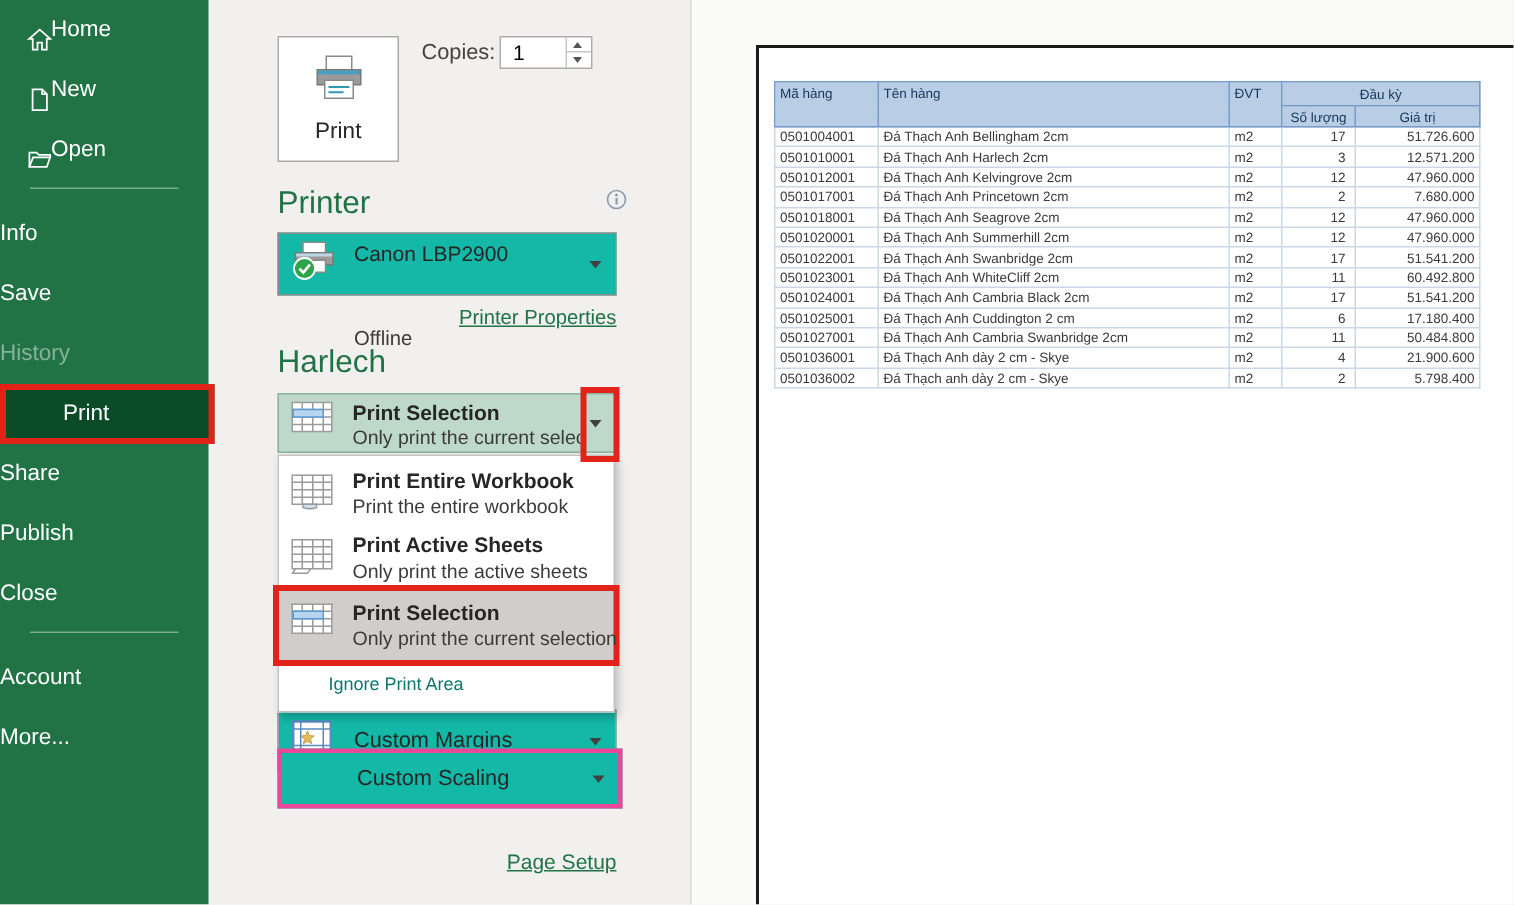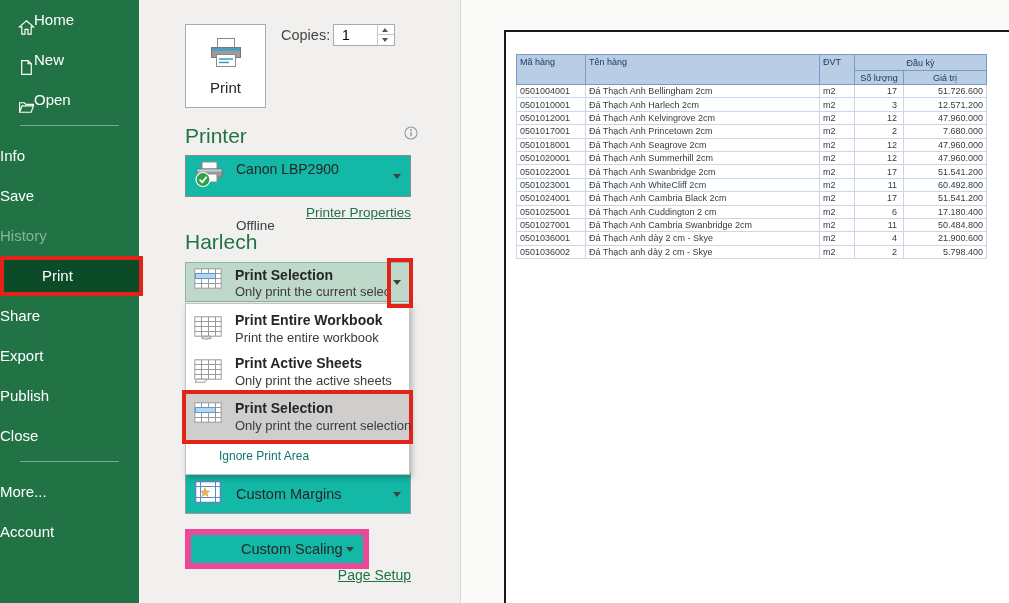--- a/index.html
+++ b/index.html
@@ -55,21 +55,21 @@
      box-shadow:2px 3px 6px rgba(0,0,0,.25); z-index:30; padding-top:4px; padding-bottom:5px; }
   .menu-item { position:relative; height:43px; cursor:pointer; }
   .menu-item .mi-ico { position:absolute; left:8px; top:8px; }
   .mi-title { position:absolute; left:49px; top:4px; font-size:14px; font-weight:700; color:#262626; white-space:nowrap; }
   .mi-sub { position:absolute; left:49px; top:22px; font-size:13px; color:#3b3b3b; white-space:nowrap; }
   .menu-item.sel { background:#d0cecd; height:46px; box-shadow:0 0 0 4px #e2231a; z-index:2; }
   .menu-item.sel .mi-title{ top:6px; } .menu-item.sel .mi-sub{ top:24px; }
   .menu-disabled-item { height:24px; line-height:22px; padding-left:33px; font-size:12px; color:#0f766e; margin-top:5px; }
 
   .margins-combo { left:46px; top:473px; width:226px; height:41px; border:1px solid #9b9b9b;text-decoration:underline; }
-  .scaling-combo { left:46px; top:529px; width:184px; height:40px; border:6px solid #ec4899; }
+  .scaling-combo { left:46px; top:499px; width:230px; height:40px; border:3px solid #ec4899; }
   .combo-text { position:absolute; left:50px; top:50%; transform:translateY(-50%); font-size:14.5px; color:#262626; }
 
   
   .preview { position:absolute; left:460px; top:0; width:549px; height:603px; background:#fafaf9; }
   .v-divider { position:absolute; left:0; top:0; width:1px; height:603px; background:#dad8d6; }
   .page { position:absolute; left:44px; top:30px; width:506px; height:573px; background:#fff;
      border-left:2px solid #1a1a1a; border-top:2px solid #1a1a1a; }
   .sheet-table { position:absolute; left:10px; top:22px; border-collapse:collapse; table-layout:fixed;
      font-family:"Liberation Sans",sans-serif; font-size:9px; color:#3a3a3a; }
   .sheet-table th { background:#b9cde4; color:#17375d; font-weight:400; border:1px solid #769ac9; padding:0 3px; font-size:9px; }
@@ -108,28 +108,27 @@
     </span>
     <span>Open</span>
   </div>
   <div class="side-divider"></div>
   <div id="side-mid">
       <div class="side-item">Info</div>
       <div class="side-item">Save</div>
       <div class="side-item disabled">History</div>
       <div class="side-item selected">Print</div>
       <div class="side-item">Share</div>
-      <div class="side-item">Export</div>
       <div class="side-item">Publish</div>
       <div class="side-item">Close</div>
     </div>
   <div class="side-divider"></div>
   <div id="side-bottom">
+      <div class="side-item">Account</div>
       <div class="side-item">More...</div>
-      <div class="side-item">Account</div>
     </div>
 </div>
 
 <div class="panel">
 
   <div class="abs print-big-btn">
     <span class="pico">
       <svg viewBox="0 0 34 32" width="34" height="32">
         <rect x="8.5" y="1.5" width="17" height="9" fill="#fff" stroke="#8a8a8a"></rect>
         <rect x="2.5" y="10.5" width="29" height="10" fill="#9b9b9b" stroke="#787878"></rect>

